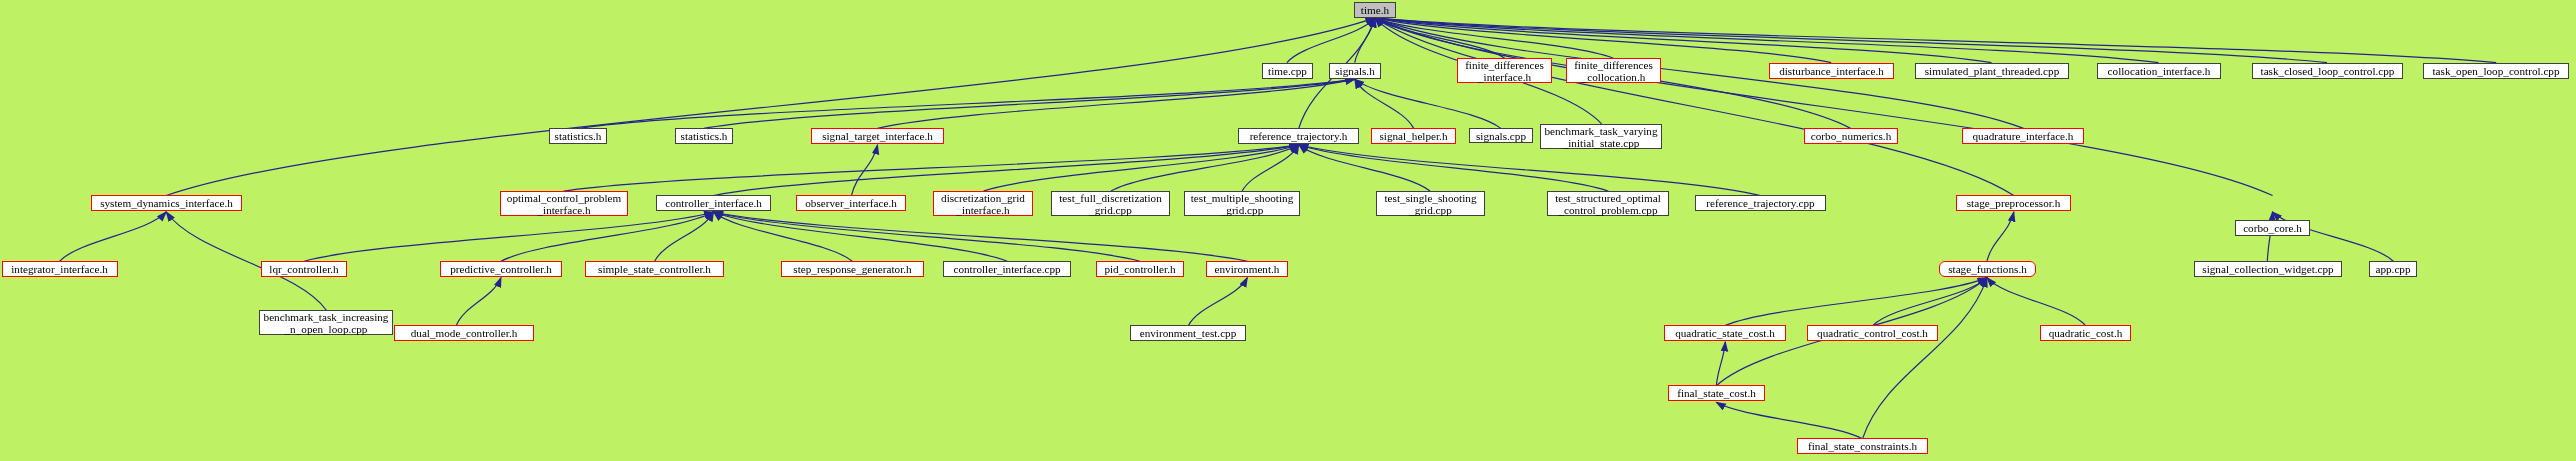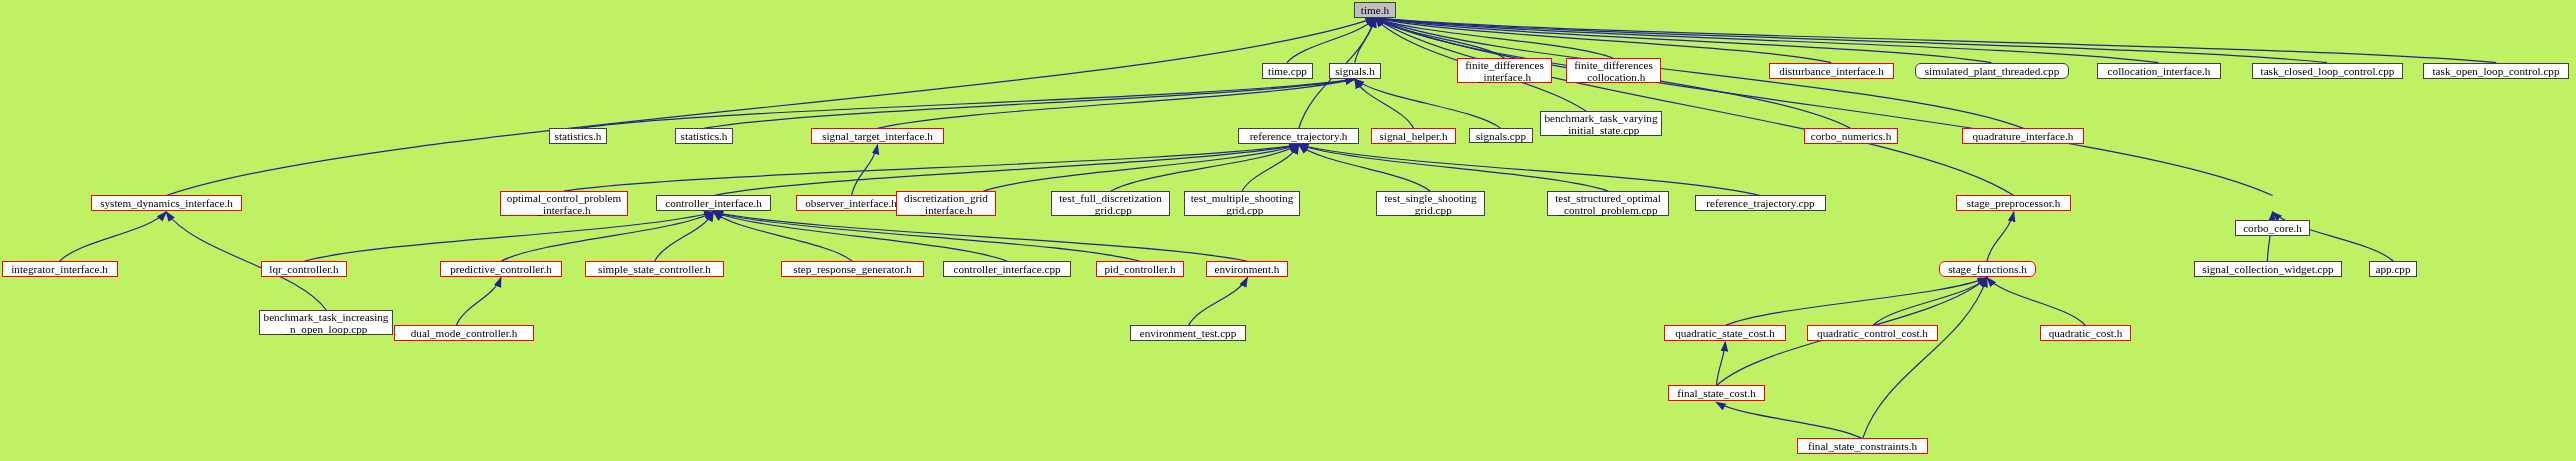--- a/index.html
+++ b/index.html
@@ -116,40 +116,40 @@
   </svg>
   <div id="node-group">
       <div class="node root" style="left: 1354px; top: 1.5px; width: 42px; height: 16.4px;">time.h</div>
       <div class="node black" style="left: 1262px; top: 63px; width: 51px; height: 16.4px;">time.cpp</div>
       <div class="node black" style="left: 1329px; top: 63px; width: 52px; height: 16.4px;">signals.h</div>
       <div class="node red" style="left: 1457px; top: 58px; width: 95px; height: 25px;">finite_differences
 _interface.h</div>
       <div class="node red" style="left: 1566px; top: 58px; width: 95px; height: 25px;">finite_differences
 _collocation.h</div>
       <div class="node red" style="left: 1769px; top: 63px; width: 125px; height: 16.4px;">disturbance_interface.h</div>
-      <div class="node black" style="left: 1915px; top: 63px; width: 154px; height: 16.4px; border-radius: 6px;">simulated_plant_threaded.cpp</div>
+      <div class="node black" style="left: 1915px; top: 63px; width: 154px; height: 16.4px;">simulated_plant_threaded.cpp</div>
       <div class="node black" style="left: 2097px; top: 63px; width: 124px; height: 16.4px;">collocation_interface.h</div>
       <div class="node black" style="left: 2252px; top: 63px; width: 151px; height: 16.4px;">task_closed_loop_control.cpp</div>
       <div class="node black" style="left: 2423px; top: 63px; width: 146px; height: 16.4px;">task_open_loop_control.cpp</div>
       <div class="node black" style="left: 549px; top: 128px; width: 58px; height: 16.4px;">statistics.h</div>
       <div class="node black" style="left: 675px; top: 128px; width: 58px; height: 16.4px;">statistics.h</div>
       <div class="node red" style="left: 811px; top: 128px; width: 133px; height: 16.4px;">signal_target_interface.h</div>
       <div class="node black" style="left: 1238px; top: 128px; width: 121px; height: 16.4px;">reference_trajectory.h</div>
       <div class="node red" style="left: 1371px; top: 128px; width: 85px; height: 16.4px;">signal_helper.h</div>
       <div class="node black" style="left: 1469px; top: 128px; width: 64px; height: 15px;">signals.cpp</div>
-      <div class="node black" style="left: 1540px; top: 111px; width: 122px; height: 25px;">benchmark_task_varying
+      <div class="node black" style="left: 1540px; top: 124px; width: 122px; height: 25px;">benchmark_task_varying
 _initial_state.cpp</div>
       <div class="node red" style="left: 1804px; top: 128px; width: 94px; height: 16.4px;">corbo_numerics.h</div>
       <div class="node red" style="left: 1962px; top: 128px; width: 122px; height: 16.4px;">quadrature_interface.h</div>
       <div class="node red" style="left: 91px; top: 195px; width: 151px; height: 16.4px;">system_dynamics_interface.h</div>
       <div class="node red" style="left: 500px; top: 191px; width: 128px; height: 25px;">optimal_control_problem
 _interface.h</div>
       <div class="node black" style="left: 656px; top: 195px; width: 115px; height: 16.4px;">controller_interface.h</div>
       <div class="node red" style="left: 796px; top: 195px; width: 110px; height: 16.4px;">observer_interface.h</div>
-      <div class="node red" style="left: 896px; top: 191px; width: 100px; height: 25px;">discretization_grid
+      <div class="node red" style="left: 933px; top: 191px; width: 100px; height: 25px;">discretization_grid
 _interface.h</div>
       <div class="node black" style="left: 1051px; top: 191px; width: 119px; height: 25px;">test_full_discretization
 _grid.cpp</div>
       <div class="node black" style="left: 1184px; top: 191px; width: 116px; height: 25px;">test_multiple_shooting
 _grid.cpp</div>
       <div class="node black" style="left: 1376px; top: 191px; width: 109px; height: 25px;">test_single_shooting
 _grid.cpp</div>
       <div class="node black" style="left: 1547px; top: 191px; width: 122px; height: 25px;">test_structured_optimal
 _control_problem.cpp</div>
       <div class="node black" style="left: 1695px; top: 195px; width: 131px; height: 16.4px;">reference_trajectory.cpp</div>

